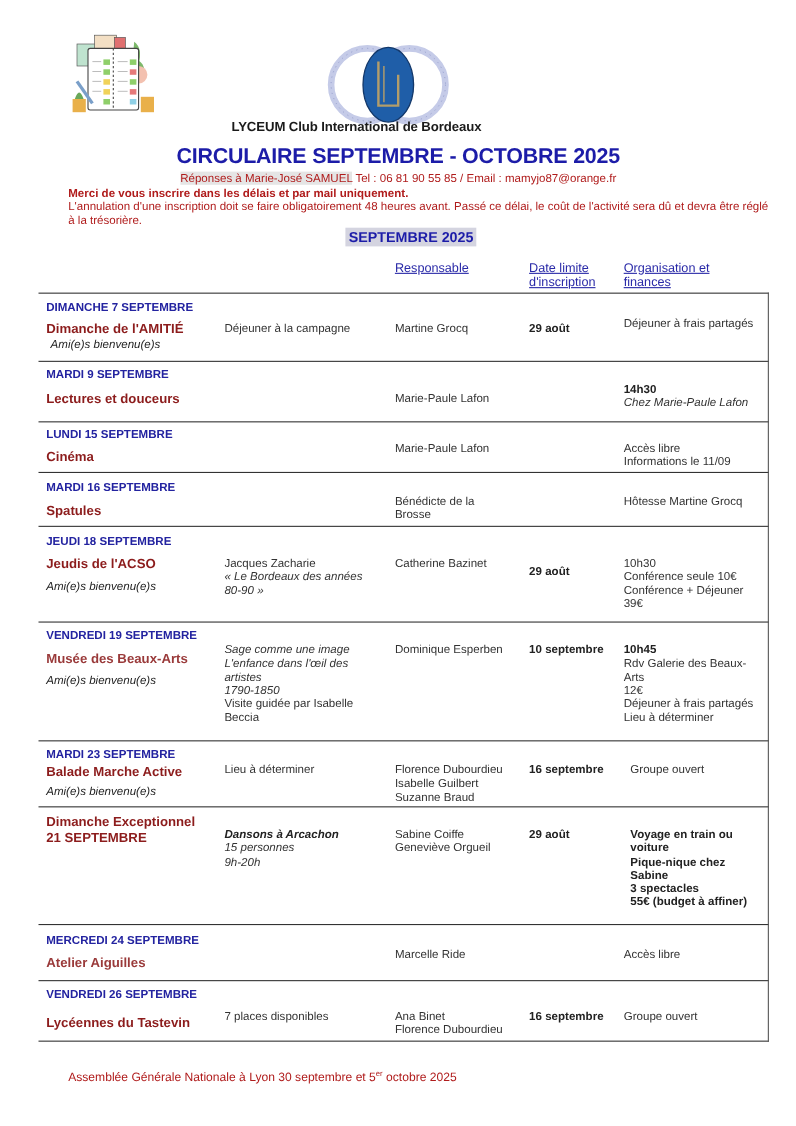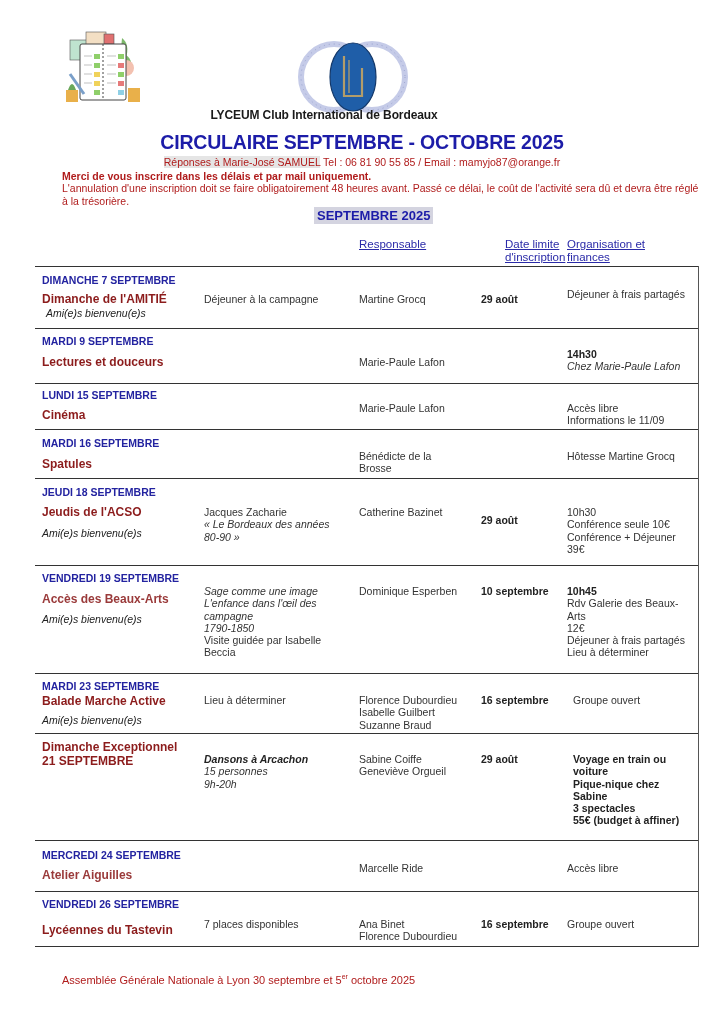--- a/index.html
+++ b/index.html
@@ -95,21 +95,21 @@
 <div class="abs club-name">LYCEUM Club International de Bordeaux</div>
 <div class="abs main-title">CIRCULAIRE SEPTEMBRE - OCTOBRE 2025</div>
 <div class="abs contact-line">
   <span class="hl">Réponses à Marie-José  SAMUEL</span><span> Tel : 06 81 90 55 85 / Email : mamyjo87@orange.fr</span>
 </div>
 <div class="abs notice-bold">Merci de vous inscrire dans les délais et par mail uniquement.</div>
 <div class="abs notice">L'annulation d'une inscription doit se faire obligatoirement 48 heures avant. Passé ce délai, le coût de l'activité sera dû et devra être réglé à la trésorière.</div>
 <div class="abs month-heading">SEPTEMBRE 2025</div>
 
 <div class="abs col-head" style="left:359px; top:238px;">Responsable</div>
-<div class="abs col-head" style="left:481px; top:238px;margin-left:24px;">
+<div class="abs col-head" style="left:481px; top:238px;">
   <div>Date limite</div>
   <div>d'inscription</div>
 </div>
 <div class="abs col-head" style="left:567px; top:238px;">
   <div>Organisation et</div>
   <div>finances</div>
 </div>
 
 <div>
   <div class="hline" style="top:266px;"></div>
@@ -180,26 +180,26 @@
   <div class="abs cell" style="left:567px; top:506px;">
     <div>10h30</div>
     <div>Conférence seule 10€</div>
     <div>Conférence + Déjeuner</div>
     <div>39€</div>
   </div>
 </div>
 
 <div>
   <div class="abs day" style="left:42px; top:572px;">VENDREDI 19 SEPTEMBRE</div>
-  <div class="abs act light" style="left:42px; top:592px;">Accès des Beaux-Arts</div>
+  <div class="abs act light" style="left:42px; top:592px;">Musée des Beaux-Arts</div>
   <div class="abs friends" style="left:42px; top:613px;">Ami(e)s bienvenu(e)s</div>
   <div class="abs cell" style="left:204px; top:585px;">
     <div class="ital">Sage comme une image</div>
     <div class="ital">L'enfance dans l'œil des</div>
-    <div class="ital">campagne</div>
+    <div class="ital">artistes</div>
     <div class="ital">1790-1850</div>
     <div>Visite guidée par Isabelle</div>
     <div>Beccia</div>
   </div>
   <div class="abs cell" style="left:359px; top:585px;">Dominique Esperben</div>
   <div class="abs cell bold" style="left:481px; top:585px;">10 septembre</div>
   <div class="abs cell" style="left:567px; top:585px;">
     <div class="bold">10h45</div>
     <div>Rdv Galerie des Beaux-</div>
     <div>Arts</div>

